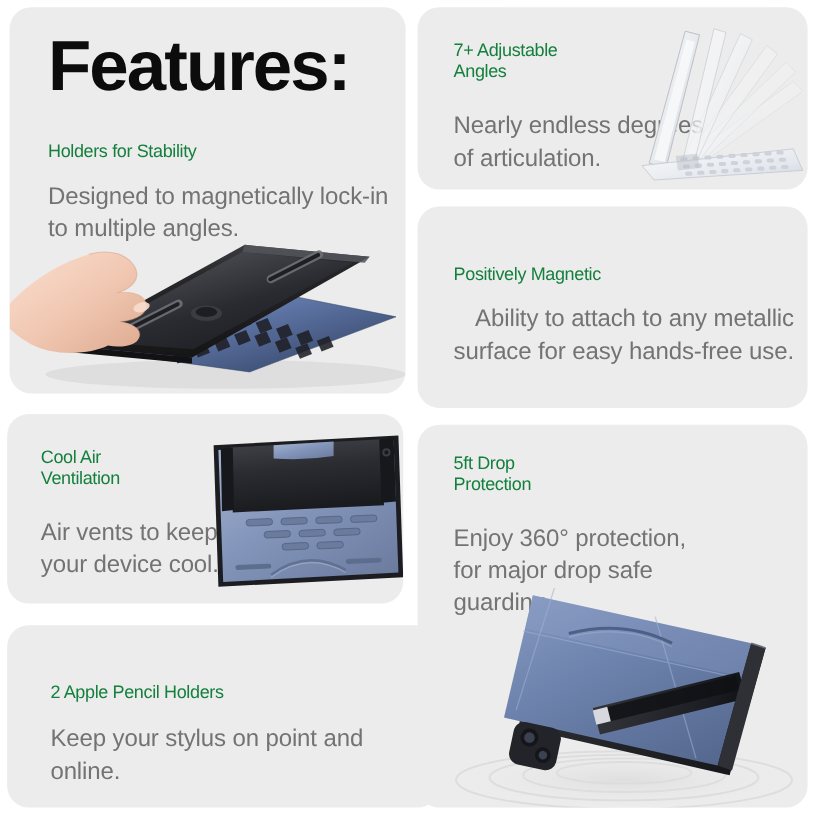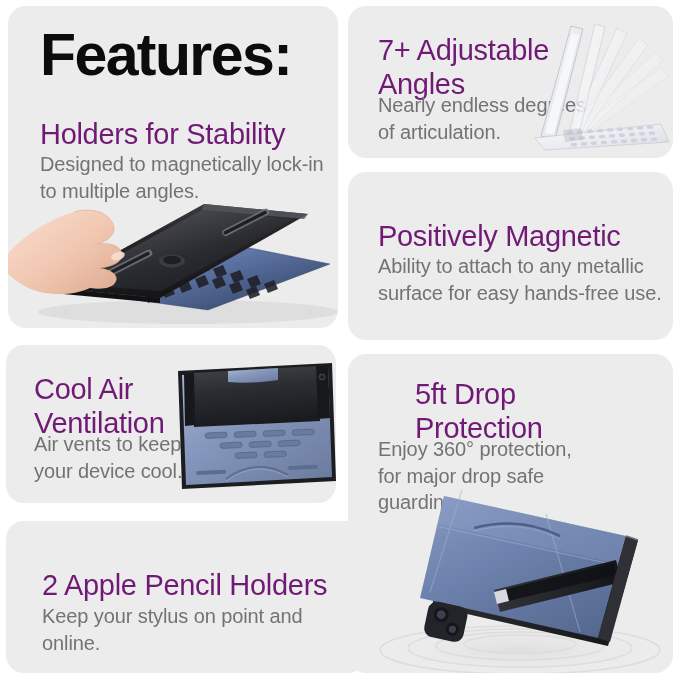--- a/index.html
+++ b/index.html
@@ -24,42 +24,42 @@
   .card {
     position: absolute;
     background: #ececec;
     border-radius: 18px;
     overflow: hidden;
   }
 
   
   #card-features   { left: 8px;   top: 6px;   width: 330px; height: 322px; }
   #card-angles     { left: 348px; top: 6px;   width: 325px; height: 152px; }
-  #card-magnetic   { left: 348px; top: 172px; width: 325px; height: 168px; }
+  #card-magnetic   { left: 348px; top: 172px; width: 325px; height: 168px; text-align: right; }
   #card-vent       { left: 6px;   top: 345px; width: 330px; height: 158px; }
   #card-drop       { left: 348px; top: 354px; width: 325px; height: 319px; }
   #card-pencil     { left: 6px;   top: 521px; width: 360px; height: 152px; }
 
   
   .mega-title {
     position: absolute;
     left: 32px;
     top: 20px;
     font-size: 59px;
     font-weight: 700;
     letter-spacing: -1.6px;
     color: #0c0c0c;
     line-height: 1;
     white-space: nowrap;
   }
   .headline {
     position: absolute;
-    font-size: 29px;
+    font-size: 15px;
     font-weight: 400;
-    color: #701a75;
+    color: #15803d;
     line-height: 1.16;
     letter-spacing: -0.3px;
     white-space: pre-line;
   }
   .subline {
     position: absolute;
     font-size: 20px;
     font-weight: 400;
     color: #737373;
     line-height: 1.33;
@@ -73,21 +73,21 @@
 
   #h-angles    { left: 30px;  top: 28px; }
   #s-angles    { left: 30px;  top: 86px; }
 
   #h-magnetic  { left: 30px;  top: 48px; }
   #s-magnetic  { left: 30px;  top: 81px; }
 
   #h-vent      { left: 28px;  top: 28px; }
   #s-vent      { left: 28px;  top: 86px; }
 
-  #h-drop      { left: 30px;  top: 24px; margin-left: 37px; }
+  #h-drop      { left: 30px;  top: 24px; }
   #s-drop      { left: 30px;  top: 82px; }
 
   #h-pencil    { left: 36px;  top: 48px; }
   #s-pencil    { left: 36px;  top: 82px; }
 
   .art { position: absolute; pointer-events: none; }
 
   
   #art-stability { left: 0px; top: 170px; width: 330px; height: 152px; }
 

